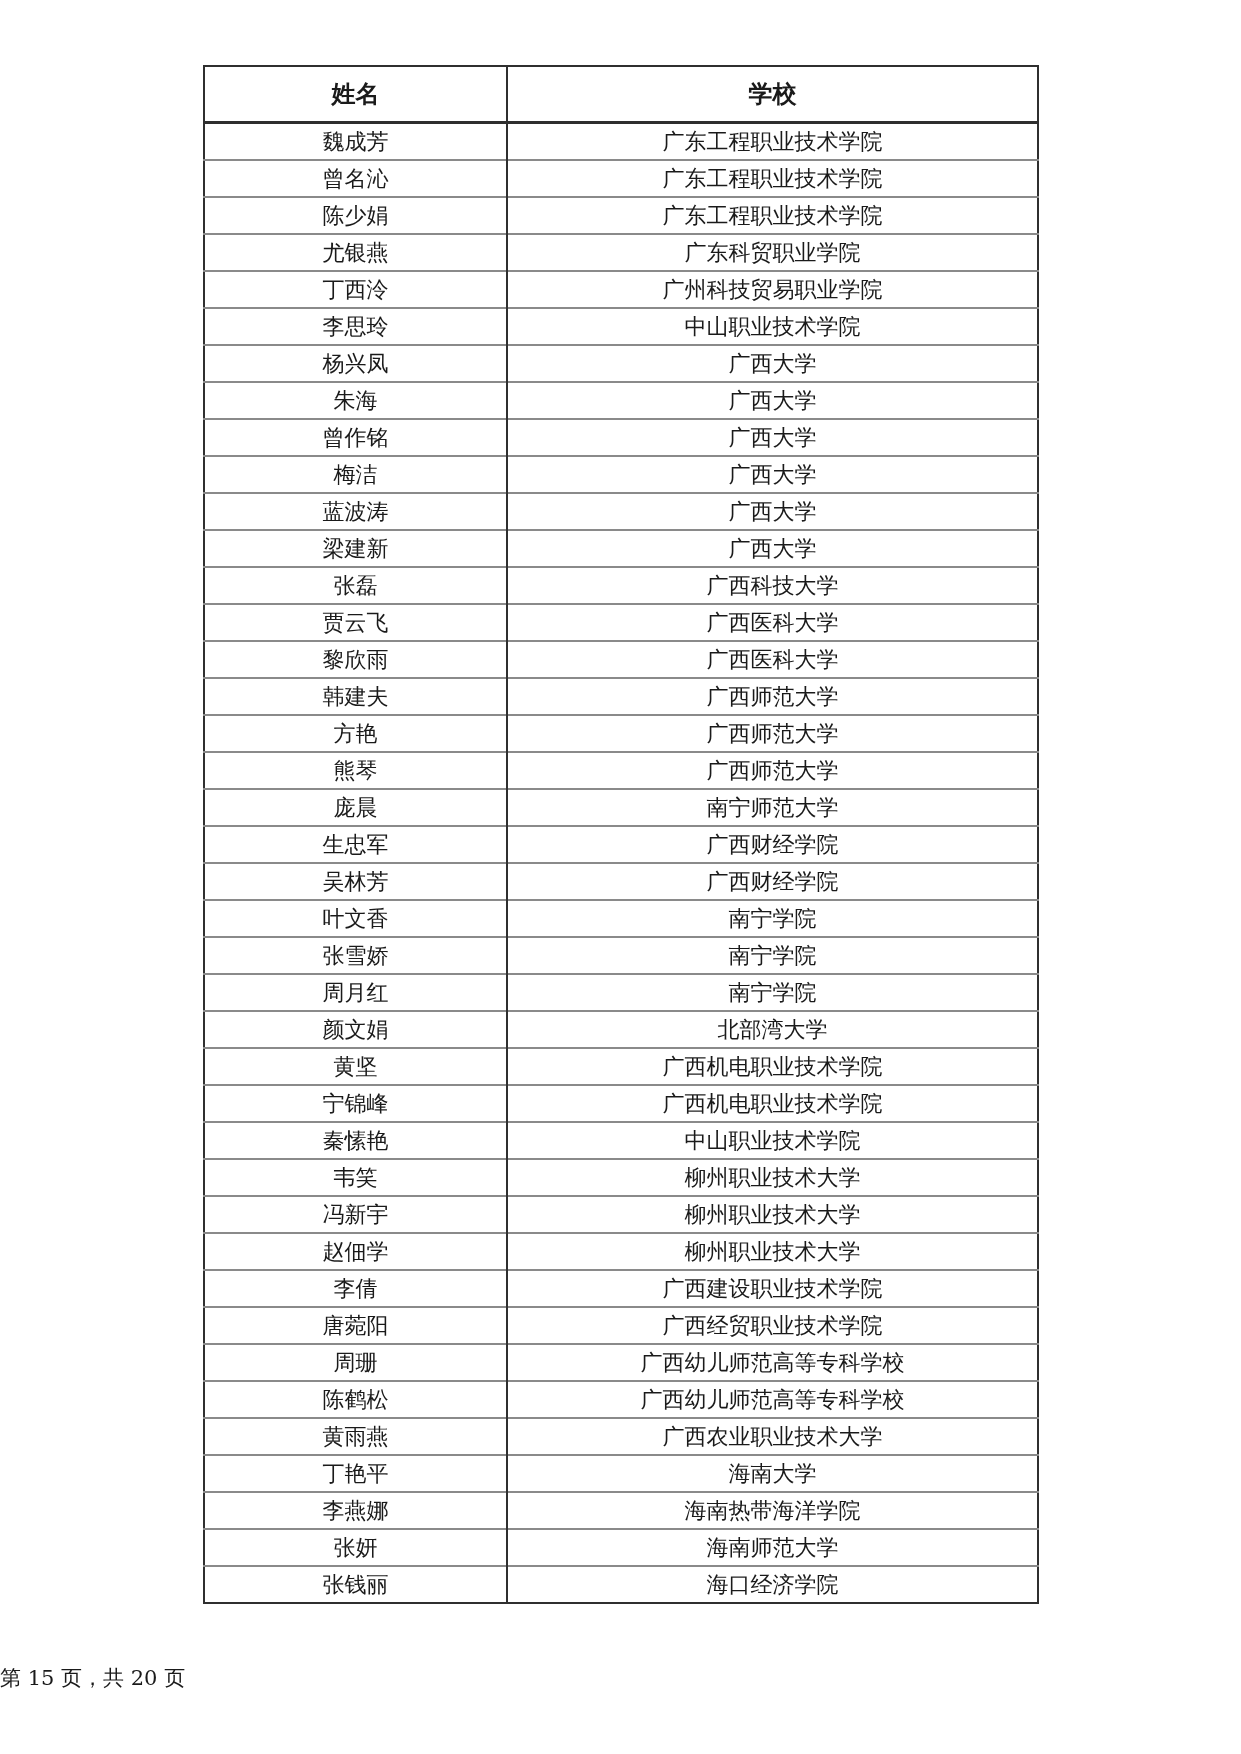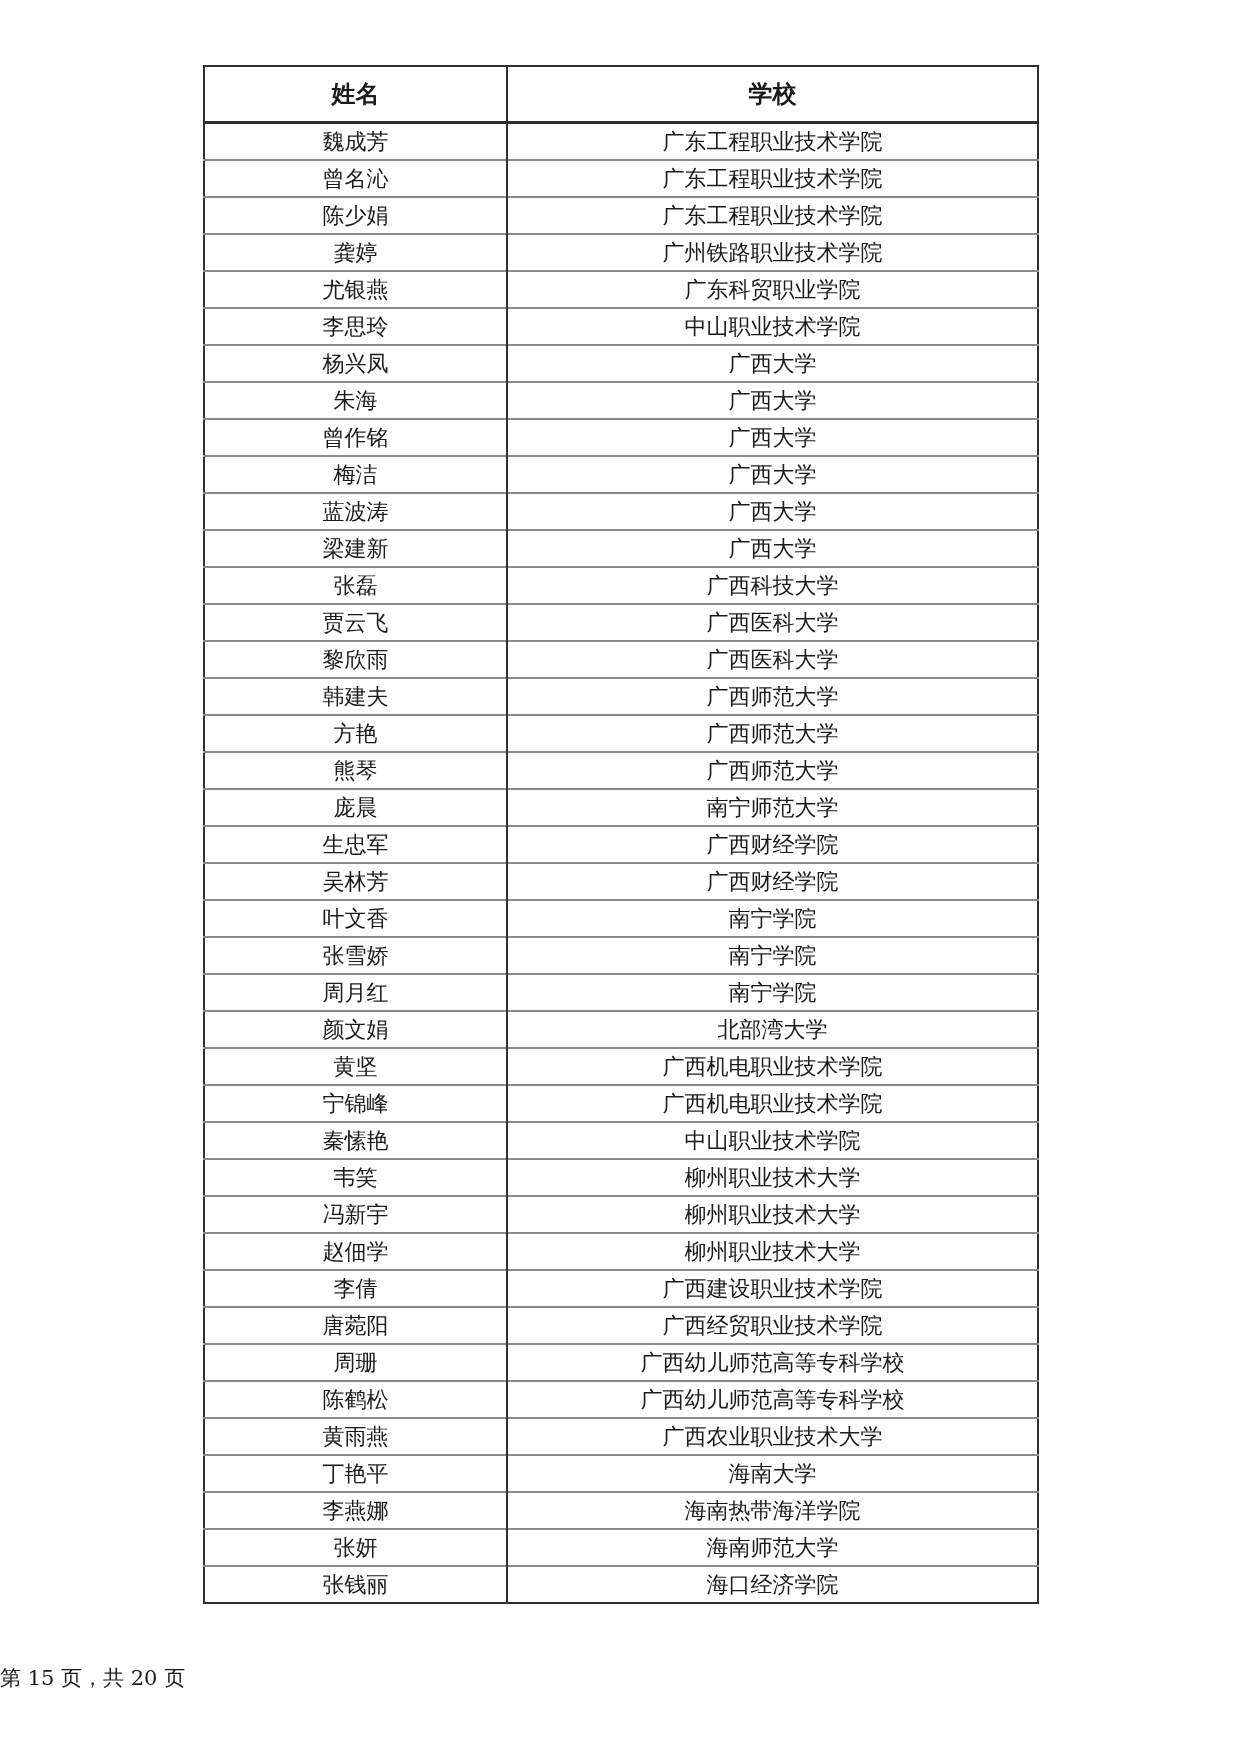--- a/index.html
+++ b/index.html
@@ -86,26 +86,26 @@
         </tr>
         <tr>
           <td>曾名沁</td>
           <td>广东工程职业技术学院</td>
         </tr>
         <tr>
           <td>陈少娟</td>
           <td>广东工程职业技术学院</td>
         </tr>
         <tr>
-          <td>龚婷</td>
-          <td>广州铁路职业技术学院</td>
-        </tr>
-        <tr>
           <td>尤银燕</td>
           <td>广东科贸职业学院</td>
+        </tr>
+        <tr>
+          <td>丁西泠</td>
+          <td>广州科技贸易职业学院</td>
         </tr>
         <tr>
           <td>李思玲</td>
           <td>中山职业技术学院</td>
         </tr>
         <tr>
           <td>杨兴凤</td>
           <td>广西大学</td>
         </tr>
         <tr>

